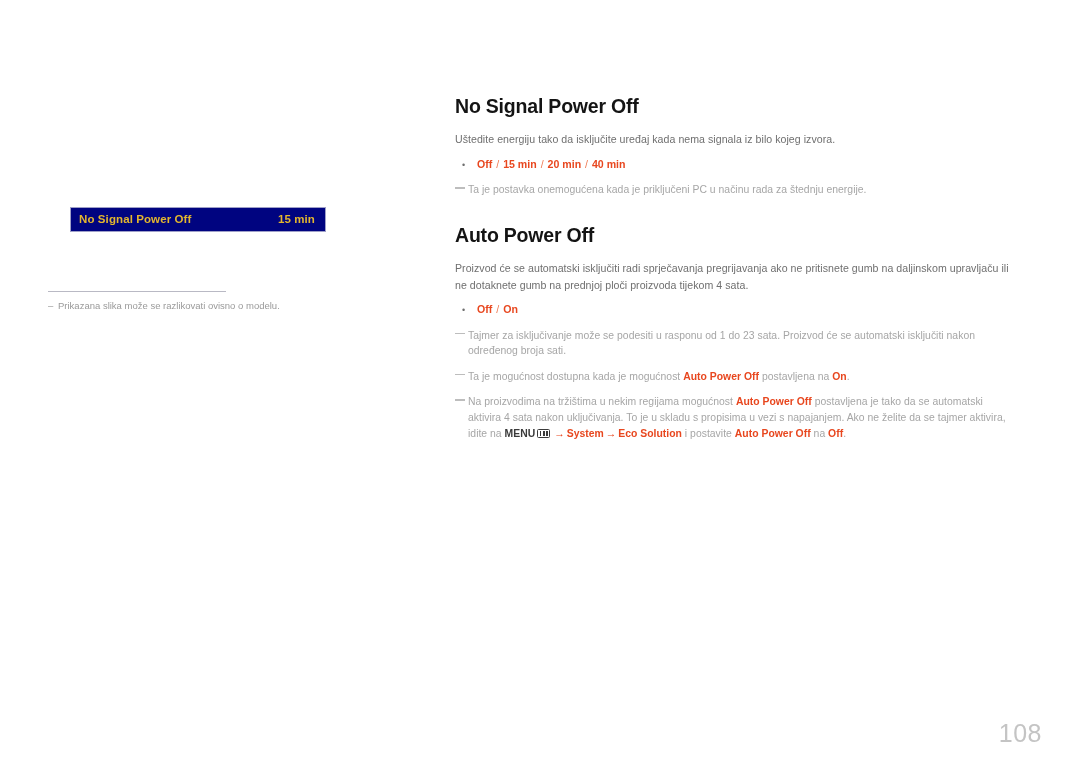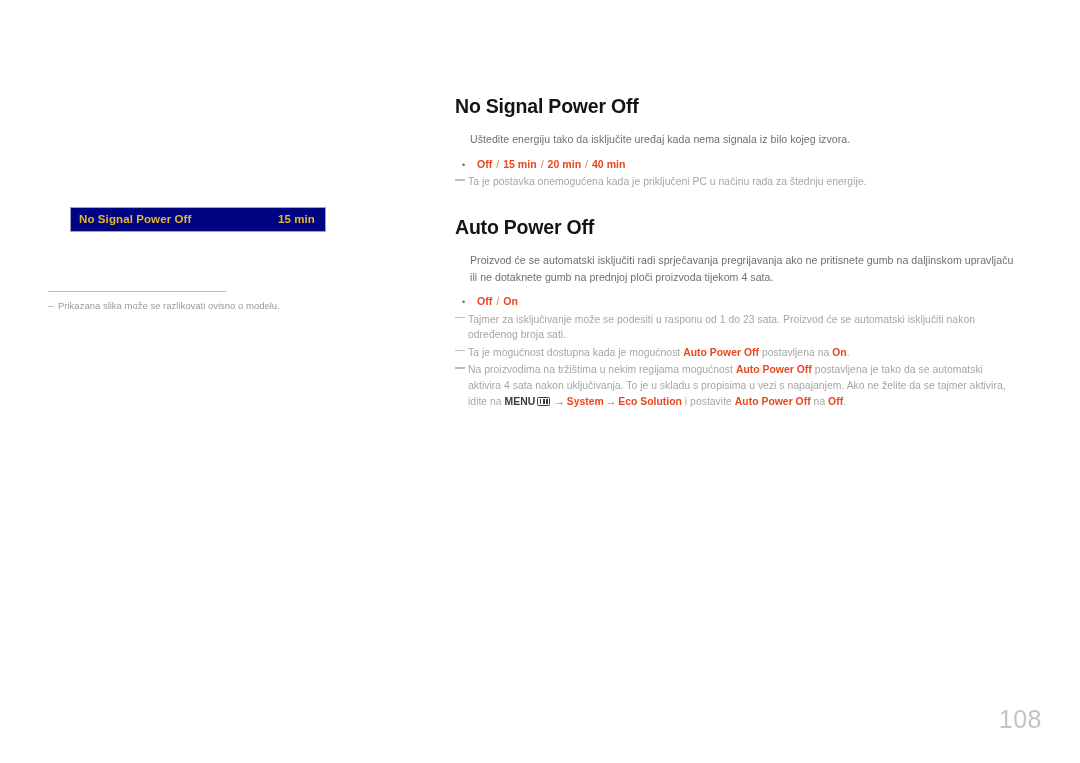--- a/index.html
+++ b/index.html
@@ -90,21 +90,21 @@
     font-weight: bold;
     color: #141414;
     letter-spacing: -0.2px;
     line-height: 1.1;
   }
   .section-title.second {
     margin-top: 27px;
   }
 
   p.body-text {
-    margin: 14px 0 0 15px;
+    margin: 14px 0 0 0;
     font-size: 10.6px;
     color: #6f6f6f;
     line-height: 1.52;
     letter-spacing: 0.04px;
   }
 
   .bullet-row {
     display: flex;
     align-items: baseline;
     margin-top: 9px;
@@ -127,21 +127,21 @@
   }
   .bullet-text .sep {
     font-weight: normal;
     color: #ef7a54;
     padding: 0 1px;
   }
 
   .note-row {
     display: flex;
     align-items: flex-start;
-    margin-top: 2px;
+    margin-top: 10px;
     font-size: 10.4px;
     line-height: 1.5;
     color: #a6a6a6;
     letter-spacing: 0.02px;
   }
   .note-dash {
     flex: 0 0 13px;
     height: 14px;
     position: relative;
   }
@@ -190,21 +190,21 @@
 
   .arrow {
     color: #e8471f;
     padding: 0 2px;
   }
 
   
   .page-number {
     position: absolute;
     right: 38px;
-    bottom: 31px;
+    bottom: 17px;
     font-size: 25px;
     color: #c4c4c4;
     font-weight: 300;
     letter-spacing: 0.5px;
     line-height: 1;
   }
 </style>
 </head>
 <body>
 

